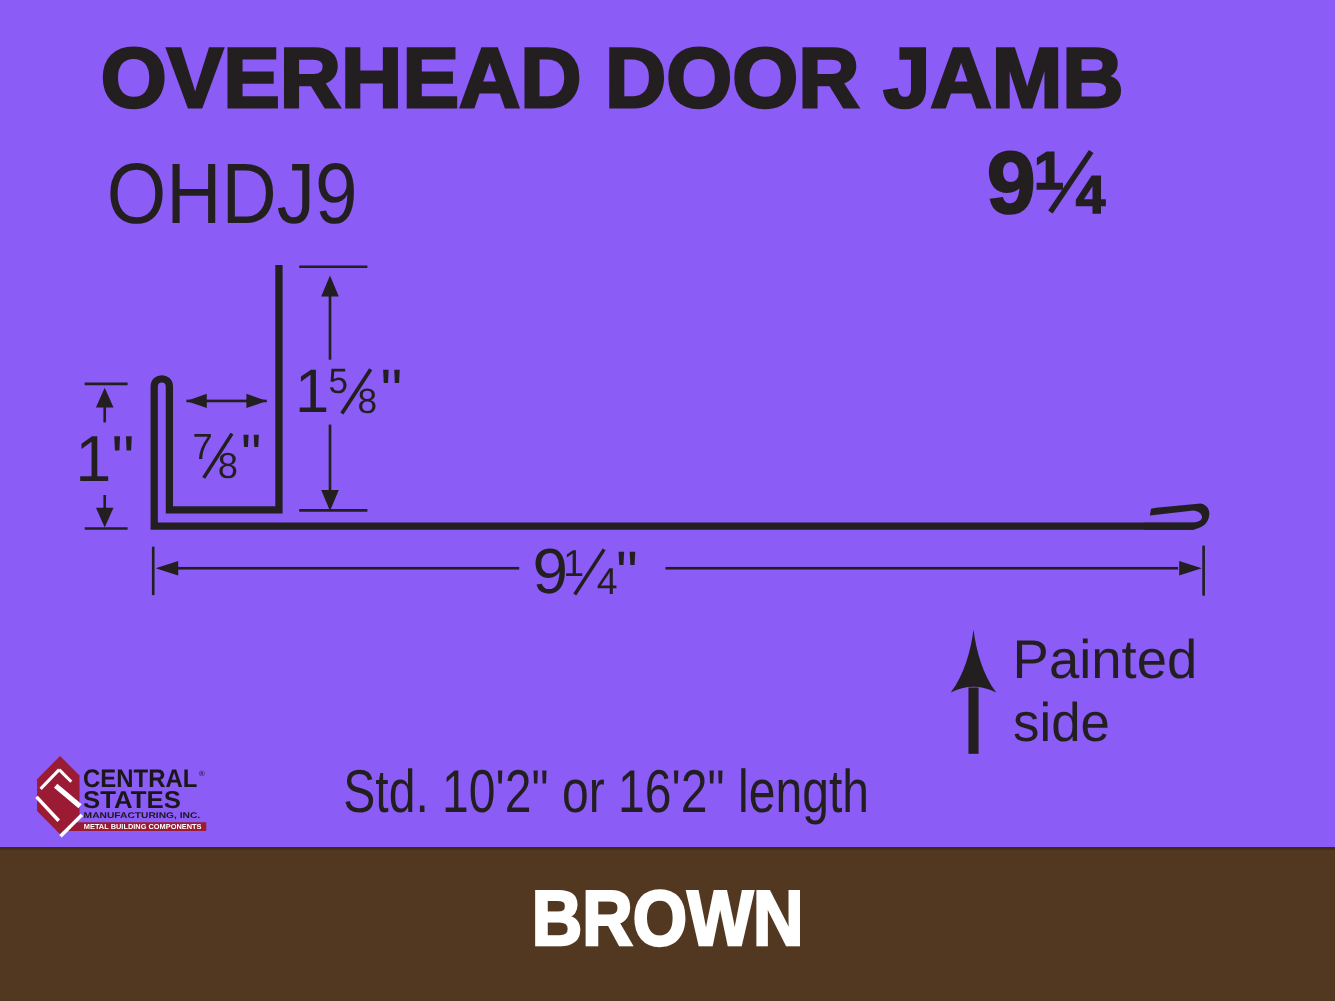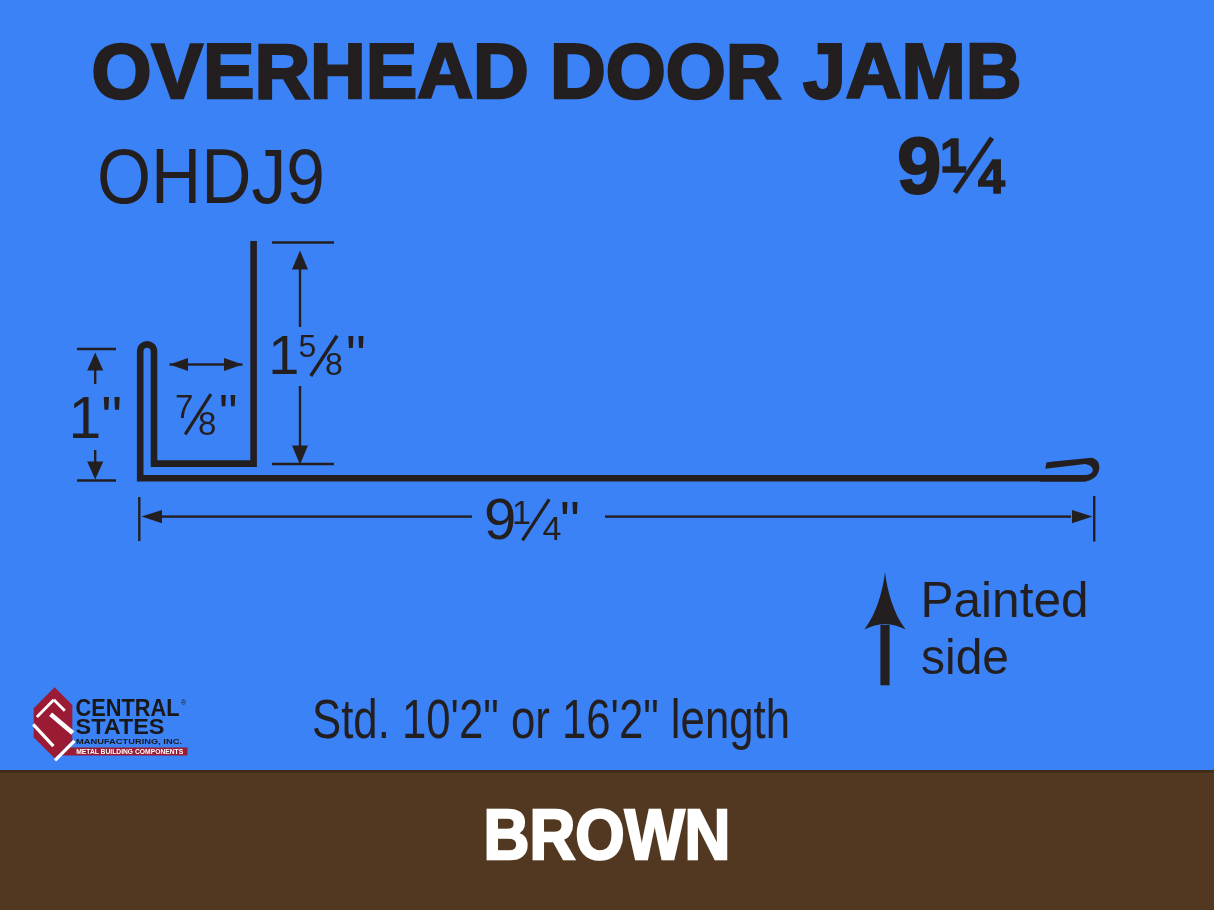--- a/index.html
+++ b/index.html
@@ -1,16 +1,16 @@
 <!DOCTYPE html>
 <html><head>
 <meta charset="utf-8">
 <style>
 html,body{margin:0;padding:0;background:#fff}
-#page{position:relative;width:1214px;height:910px;background:#3b82f6;overflow:hidden;font-family:"Liberation Sans",sans-serif}
+#page{position:relative;width:1214px;height:910px;background:#8b5cf6;overflow:hidden;font-family:"Liberation Sans",sans-serif}
 svg{position:absolute;left:0;top:0}
 text{font-family:"Liberation Sans",sans-serif}
 svg text{fill:#231f20}
 </style>
 </head>
 <body>
 <div id="page">
 <svg width="1214" height="910" viewBox="0 0 1214 910">
 
   <text x="91.5" y="97.5" font-size="77" font-weight="bold" stroke="#231f20" stroke-width="2.6" textLength="930" lengthAdjust="spacingAndGlyphs">OVERHEAD DOOR JAMB</text>

